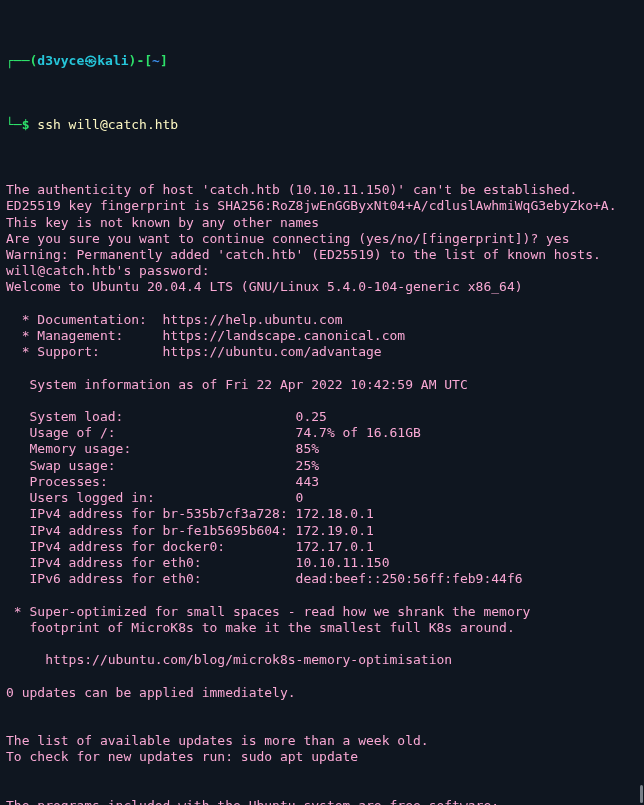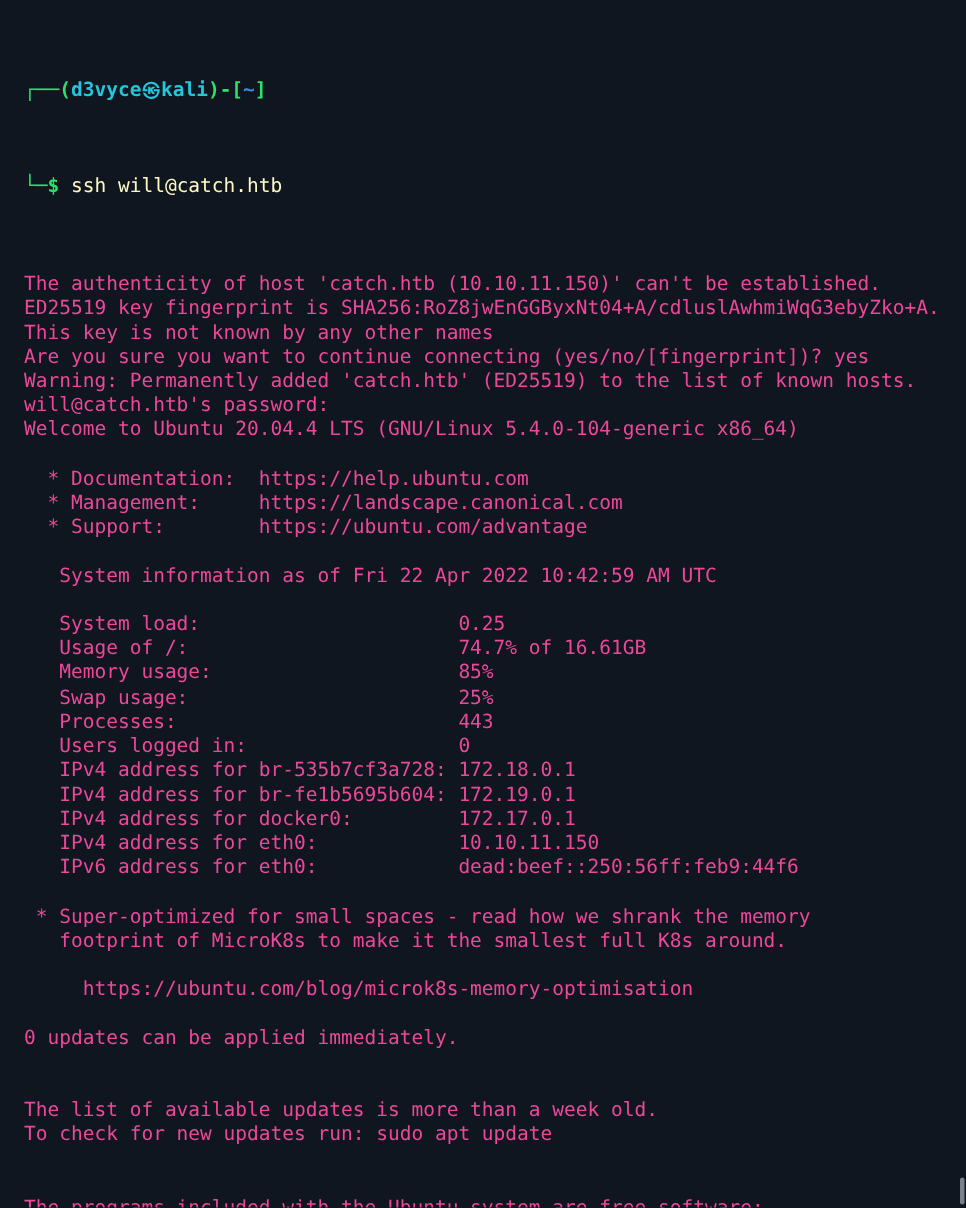--- a/index.html
+++ b/index.html
@@ -10,35 +10,35 @@
   body {
     width: 644px;
     height: 805px;
     overflow: hidden;
     font-family: "DejaVu Sans Mono", "Liberation Mono", monospace;
   }
   #terminal {
     width: 644px;
     height: 805px;
     box-sizing: border-box;
-    padding: 4px 6px 0 16px;
+    padding: 4px 6px 0 6px;
     background: #0f1620;
     color: #d4d9df;
     font-size: 13px;
     line-height: 16.2px;
     white-space: pre;
     position: relative;
     overflow: hidden;
   }
   .line {
     white-space: pre;
     min-height: 16.2px;
   }
   .blank { min-height: 16.2px; }
-  .c-plain   { color: #ec4899; }
+  .c-plain   { color: #f9a8d4; }
   .c-green   { color: #2ee06a; }
   .c-cyan    { color: #26c6da; }
   .c-blue    { color: #3b8eea; }
   .c-white   { color: #fef9c3; }
   .c-bold    { font-weight: bold; }
   .prompt-bracket { color: #2ee06a; font-weight: bold; }
   .scrollbar {
     position: absolute;
     right: 0;
     top: 0;

